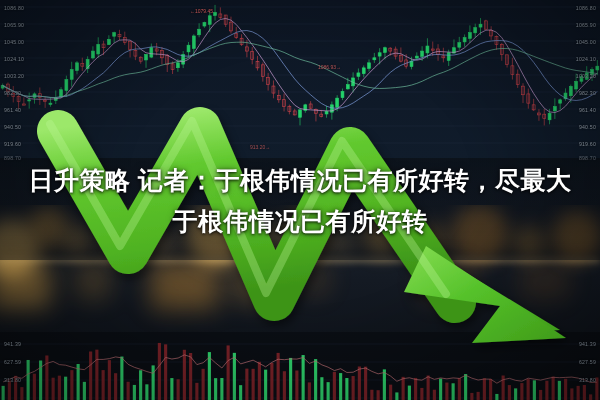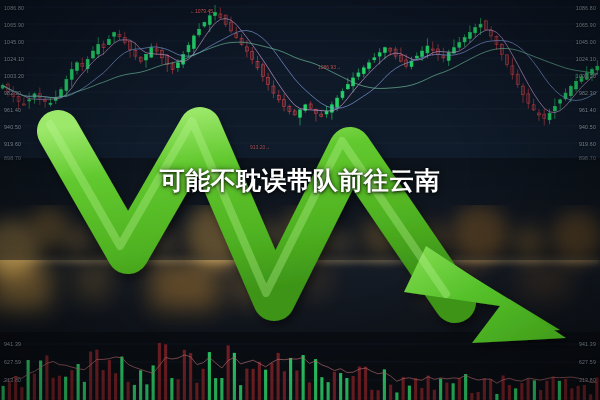--- a/index.html
+++ b/index.html
@@ -560,16 +560,17 @@
       <path d="M 50 124
                L 120 246
                L 192 121
                L 266 293
                L 342 141
                L 446 294" fill="none" stroke="rgba(190,245,150,0.45)" stroke-width="8" stroke-linecap="round" stroke-linejoin="round" opacity="0.75"></path>
     </svg>
   </div>
 
   <div id="headline">
-    <span class="l2">可能不耽误带队前往云南</span>
+    <span class="l1">日升策略 记者：于根伟情况已有所好转，尽最大</span>
+    <span class="l2">于根伟情况已有所好转</span>
   </div>
 
 </div>
 
 </body></html>

